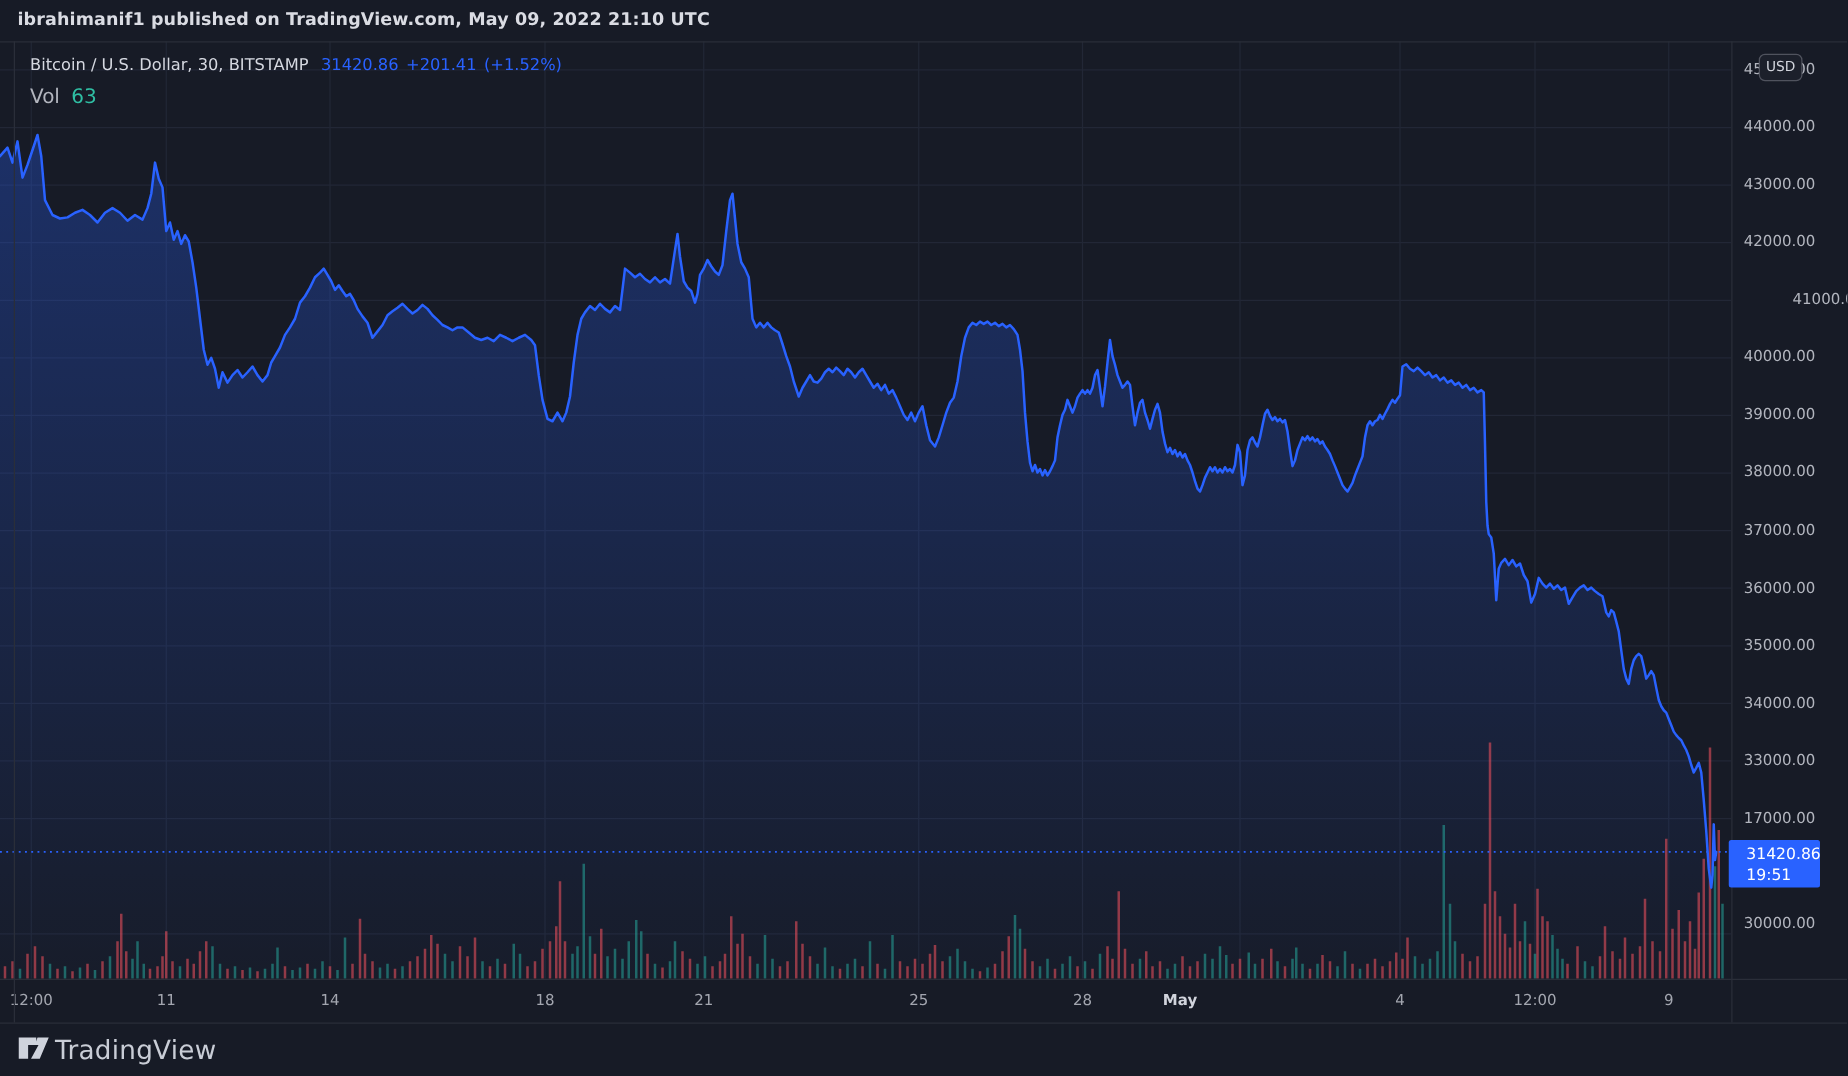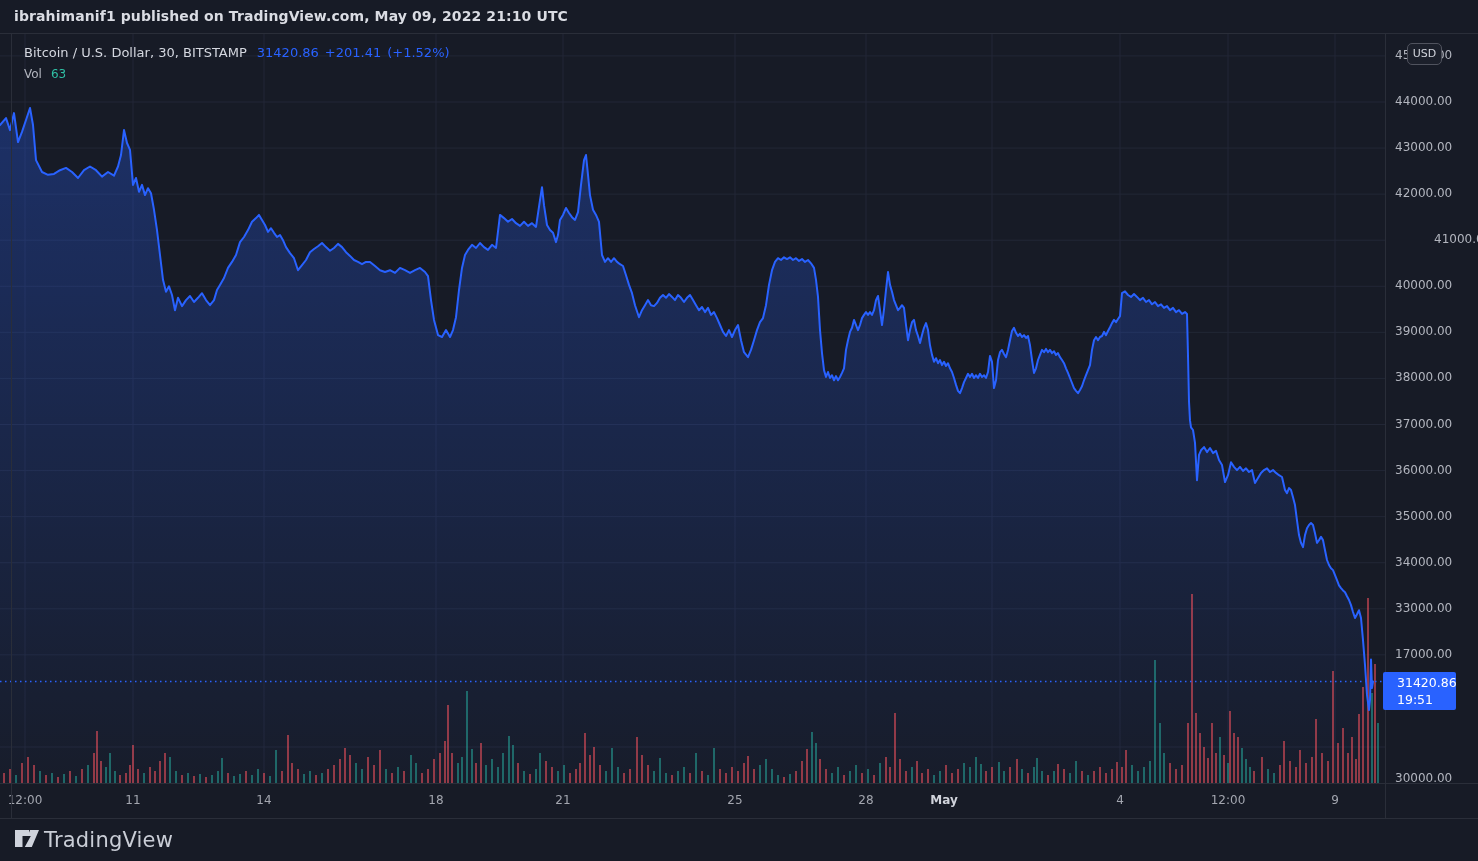--- a/index.html
+++ b/index.html
@@ -14,21 +14,21 @@
     position:absolute;left:14px;top:8px;height:25px;
     color:#dadce3;font-size:14px;font-weight:bold;letter-spacing:.1px;
     white-space:nowrap;z-index:6;
   }
   .hline,.vline{position:absolute;background:#2a2e39;z-index:5;}
   .chart-svg{position:absolute;left:0;top:33px;z-index:1;}
   .legend{position:absolute;left:24px;top:45px;z-index:6;white-space:nowrap;}
   .legend-row1{font-size:13px;color:#d5d8e0;}
   .legend-values{color:#2962ff;margin-left:10px;}
   .legend-values span{margin-right:6px;}
-  .legend-row2{font-size:12px;color:#b2b5be;margin-top:7px;}
+  .legend-row2{font-size:16px;color:#b2b5be;margin-top:7px;}
   .legend-row2 .vol-value{color:#2fbfa4;margin-left:9px;}
   .price-axis{
     position:absolute;left:1385px;top:33px;width:93px;height:785px;z-index:4;
   }
   .axis-label{
     position:absolute;left:10px;font-size:12px;color:#b2b5be;white-space:nowrap;
   }
   .usd-chip{
     position:absolute;left:22px;top:10px;width:33px;height:20px;
     border:1px solid #50535e;border-radius:5px;background:#1c202b;
@@ -374,21 +374,21 @@
       <div class="axis-label" style="top: 199.215px; margin-left: 39px;">41000.00</div>
       <div class="axis-label" style="top: 245.287px;">40000.00</div>
       <div class="axis-label" style="top: 291.358px;">39000.00</div>
       <div class="axis-label" style="top: 337.429px;">38000.00</div>
       <div class="axis-label" style="top: 383.501px;">37000.00</div>
       <div class="axis-label" style="top: 429.572px;">36000.00</div>
       <div class="axis-label" style="top: 475.643px;">35000.00</div>
       <div class="axis-label" style="top: 521.715px;">34000.00</div>
       <div class="axis-label" style="top: 567.786px;">33000.00</div>
       <div class="axis-label" style="top: 613.857px;">17000.00</div>
-      <div class="axis-label" style="top: 706px; margin-top: 32px;">30000.00</div>
+      <div class="axis-label" style="top: 666px; margin-top: 32px;">30000.00</div>
     </div>
 
   <div class="price-tag">
     <div>31420.86</div>
     <div>19:51</div>
   </div>
 
   <div class="time-axis" id="time-axis">
       <div class="time-tick" style="left: 25px;">12:00</div>
       <div class="time-tick" style="left: 133px;">11</div>

